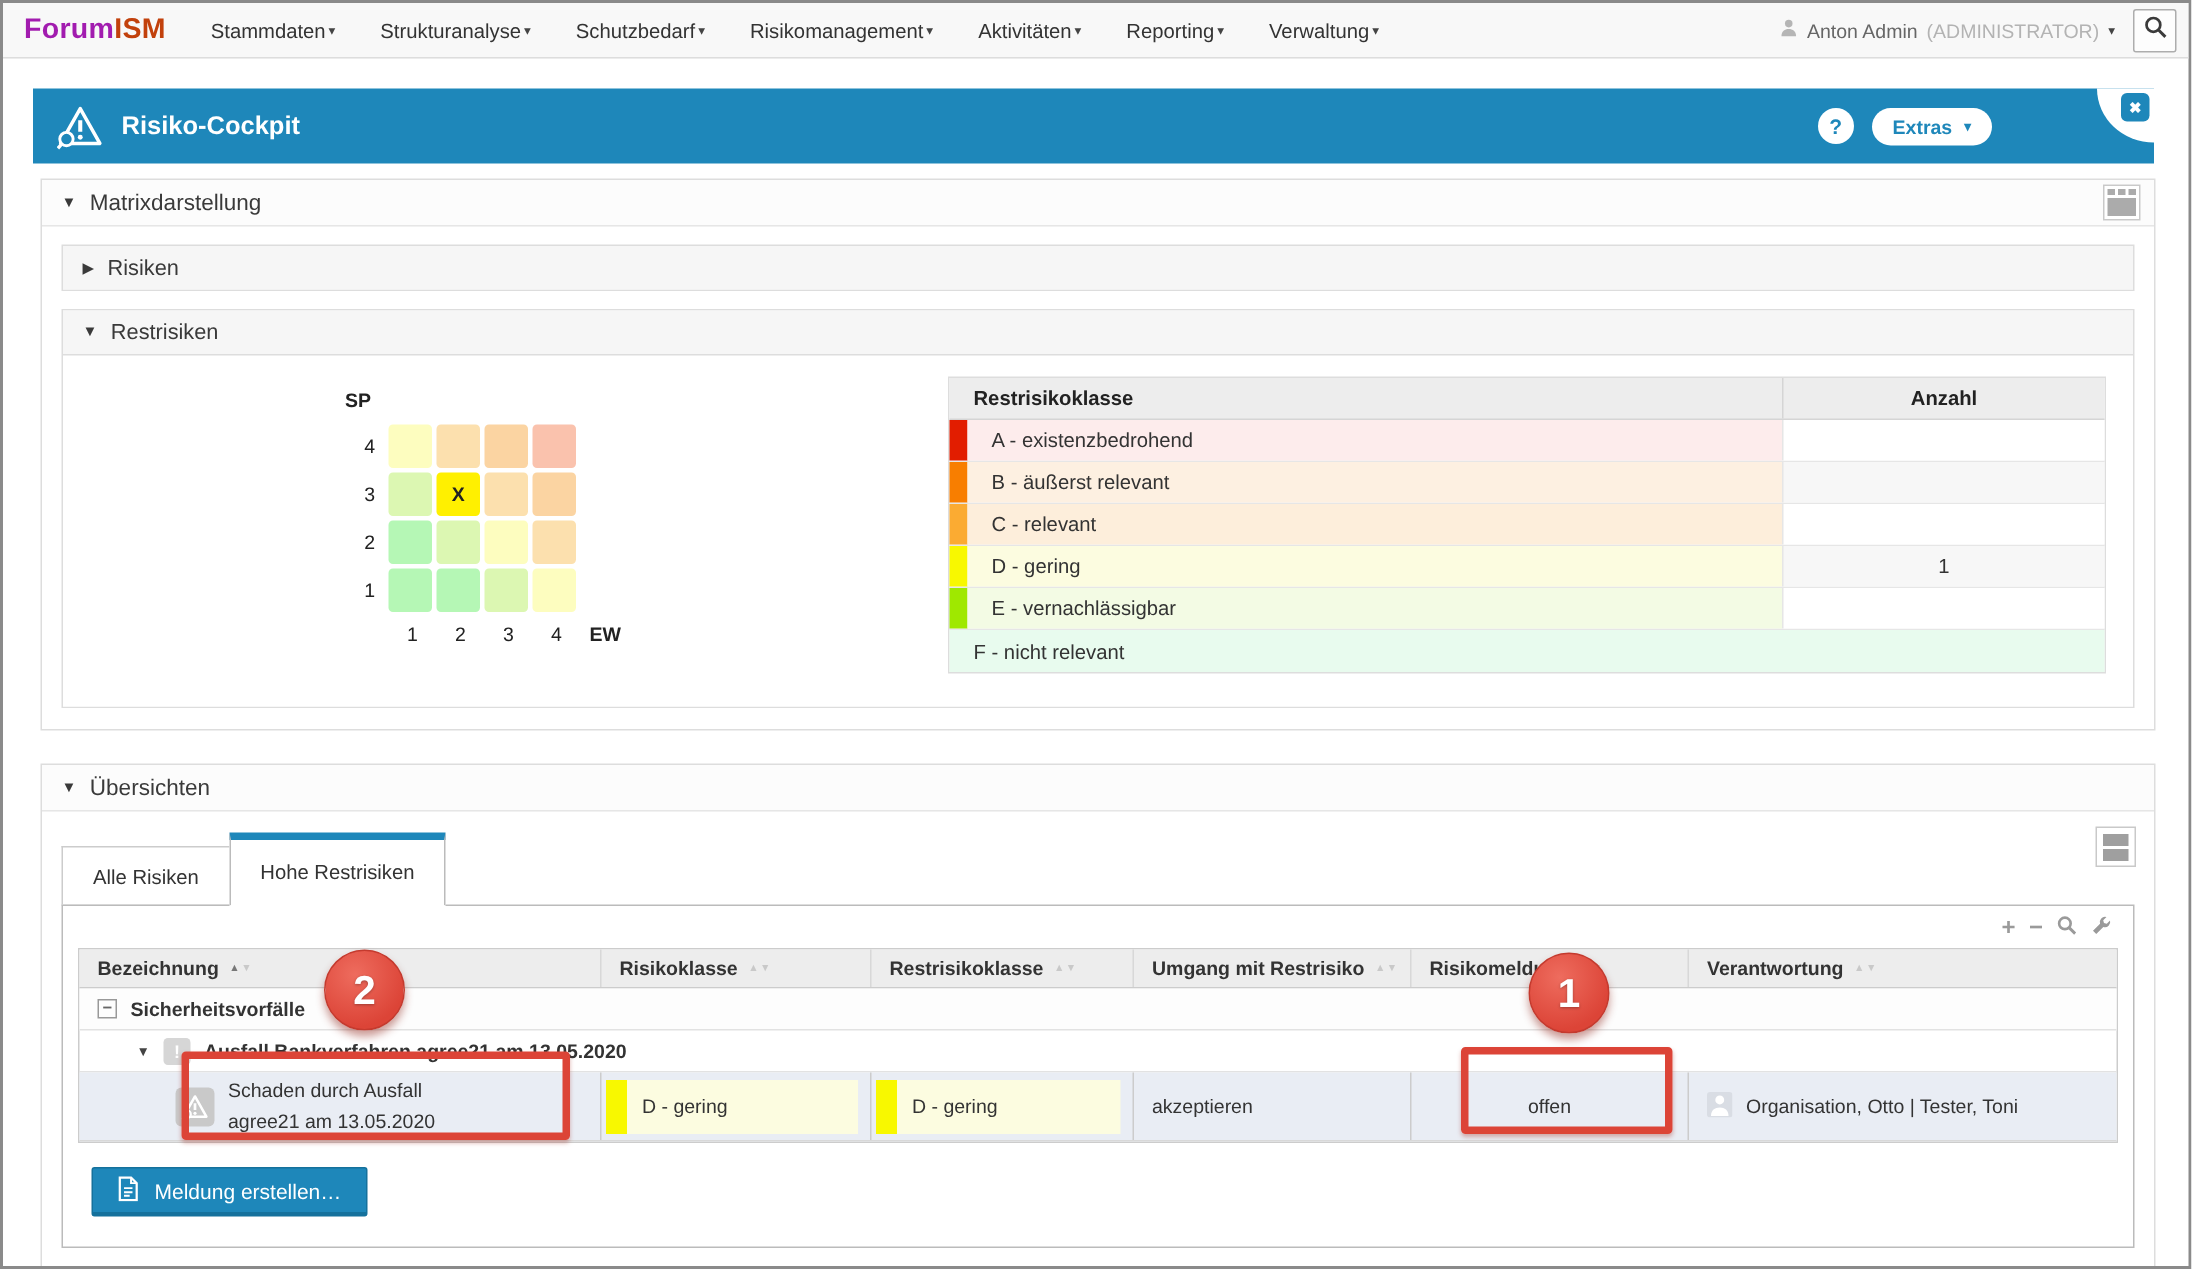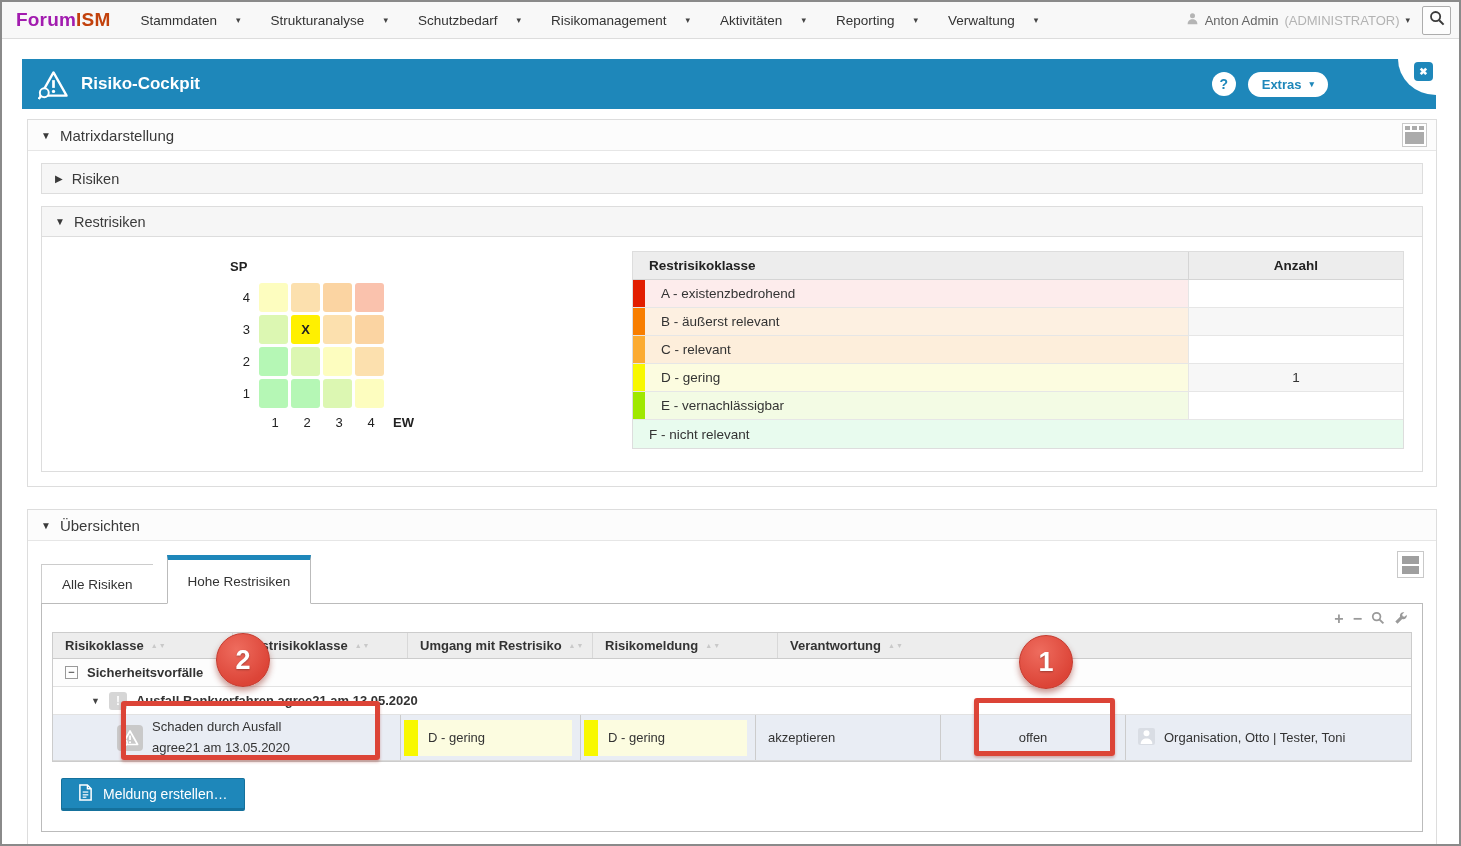--- a/index.html
+++ b/index.html
@@ -6,21 +6,21 @@
   html, body { width: 1461px; height: 846px; overflow: hidden; }
   body { font-family: "Liberation Sans", sans-serif; background: #fff; }
   .frame { position: relative; width: 1461px; height: 846px; border: 2px solid #8a8a8a; background: #fff; overflow: hidden; }
 
   
   .topbar { height: 37px; background: #f8f8f8; border-bottom: 1px solid #ddd; display: flex; align-items: center; padding: 0 8px 0 14px; }
   .logo { font-size: 19px; font-weight: bold; margin-right: 30px; cursor: pointer; letter-spacing: .2px; }
   .logo .p1 { color: #a21caf; }
   .logo .p2 { color: #c2410c; }
   .nav { display: flex; gap: 30px; align-items: center; }
-  .nav-item { font-size: 13.5px; color: #333; cursor: pointer; display: flex; gap: 19px; align-items: center; white-space: nowrap; }
+  .nav-item { font-size: 13.5px; color: #333; cursor: pointer; display: flex; gap: 2px; align-items: center; white-space: nowrap; }
   .caret { font-size: 9px; color: #444; }
   .topbar-right { margin-left: auto; display: flex; align-items: center; gap: 12px; }
   .user-menu { display: flex; align-items: center; gap: 6px; font-size: 13px; color: #666; cursor: pointer; }
   .user-role { color: #b3b3b3; }
   .search-btn { width: 29px; height: 29px; border: 1px solid #adadad; background: #fdfdfd; display: flex; align-items: center; justify-content: center; border-radius: 2px; cursor: pointer; }
 
   .page { padding: 20px 23px 0 20px; }
 
   
   .cockpit-header { position: relative; height: 50px; background: #1e87ba; display: flex; align-items: center; padding: 0 16px; color: #fff; }
@@ -65,21 +65,21 @@
   .rc-bar { width: 12px; flex-shrink: 0; }
   .rc-label { flex: 1; display: flex; align-items: center; padding-left: 16px; color: #333; }
   .rc-count { width: 215px; display: flex; align-items: center; justify-content: center; border-left: 1px solid #e6e6e6; color: #333; background: #fff; }
   .rc-count.striped { background: #f7f7f7; }
 
   
   .uebersicht-portlet { margin-top: 22px; }
   .u-body { padding: 0 13px 12px 13px; position: relative; }
   .rows-icon-box { position: absolute; right: 12px; top: 10px; width: 27px; height: 27px; border: 1px solid #c9c9c9; background: #fff; display: flex; flex-direction: column; gap: 2px; align-items: center; justify-content: center; cursor: pointer; }
   .rows-bar { width: 17px; height: 8px; background: #9f9f9f; }
-  .tabs { display: flex; padding-top: 14px; align-items: flex-end; gap: 14px; }
+  .tabs { display: flex; padding-top: 14px; align-items: flex-end; }
   .tab { border: 1px solid #ccc; background: #fff; padding: 0 20px; height: 40px; display: flex; align-items: center; font-size: 13.5px; color: #333; cursor: pointer; margin-bottom: -1px; position: relative; }
   .tab.active { border-top: 5px solid #1e87ba; border-color: #bbb; border-top-color: #1e87ba; height: 49px; z-index: 3; border-bottom: 1px solid #fff; }
   .tab.inactive { border-right: none; }
   .tab-panel { position: relative; border: 1px solid #bbb; background: #fff; padding: 4px 10px 20px 10px; z-index: 1; }
 
   .toolbar { display: flex; justify-content: flex-end; align-items: center; gap: 9px; height: 22px; padding-right: 4px; }
   .tool { color: #9a9a9a; font-size: 16px; font-weight: bold; cursor: pointer; line-height: 1; display: flex; align-items: center; }
 
   
   .data-table { border: 1px solid #ccc; font-size: 13px; color: #333; margin-top: 2px; }
@@ -364,20 +364,27 @@
               </span>
             <span class="tool">
                 <span><svg width="14" height="14" viewBox="0 0 16 16">
                     <path d="M14.5 4.2 a4 4 0 0 1-5.1 4.9 L4 14.5 L1.5 12 L6.9 6.6 a4 4 0 0 1 4.9-5.1 L9.3 4 l0.6 2.1 L12 6.7 Z" fill="#9a9a9a"></path>
                   </svg></span>
               </span>
           </div>
 
           <div class="data-table">
             <div class="dt-header">
+              <div class="dt-hcell w-bez">
+                <span>Bezeichnung</span>
+                <span class="sort">
+                    <span class="on">▲</span>
+                    <span class="off">▼</span>
+                  </span>
+              </div>
               <div class="dt-hcell w-rk">
                 <span>Risikoklasse</span>
                 <span class="sort">
                     <span class="off">▲</span>
                     <span class="off">▼</span>
                   </span>
               </div>
               <div class="dt-hcell w-rrk">
                 <span>Restrisikoklasse</span>
                 <span class="sort">

